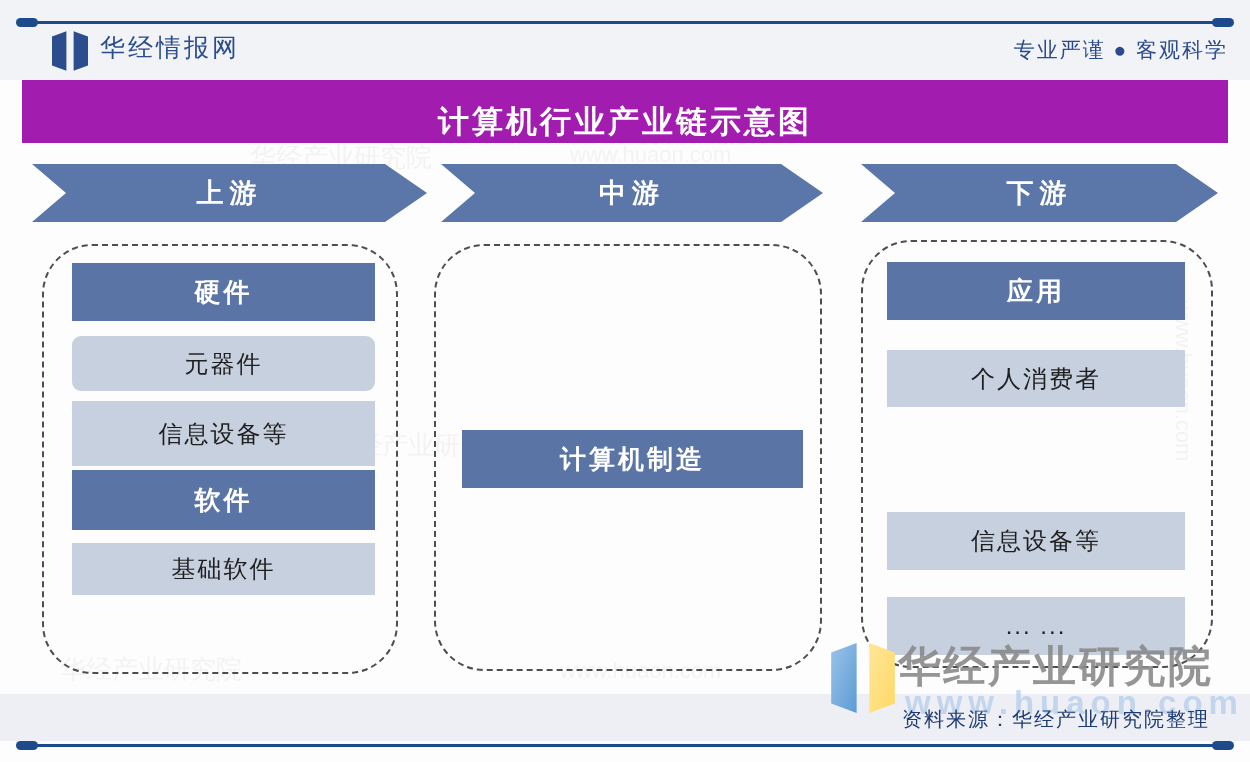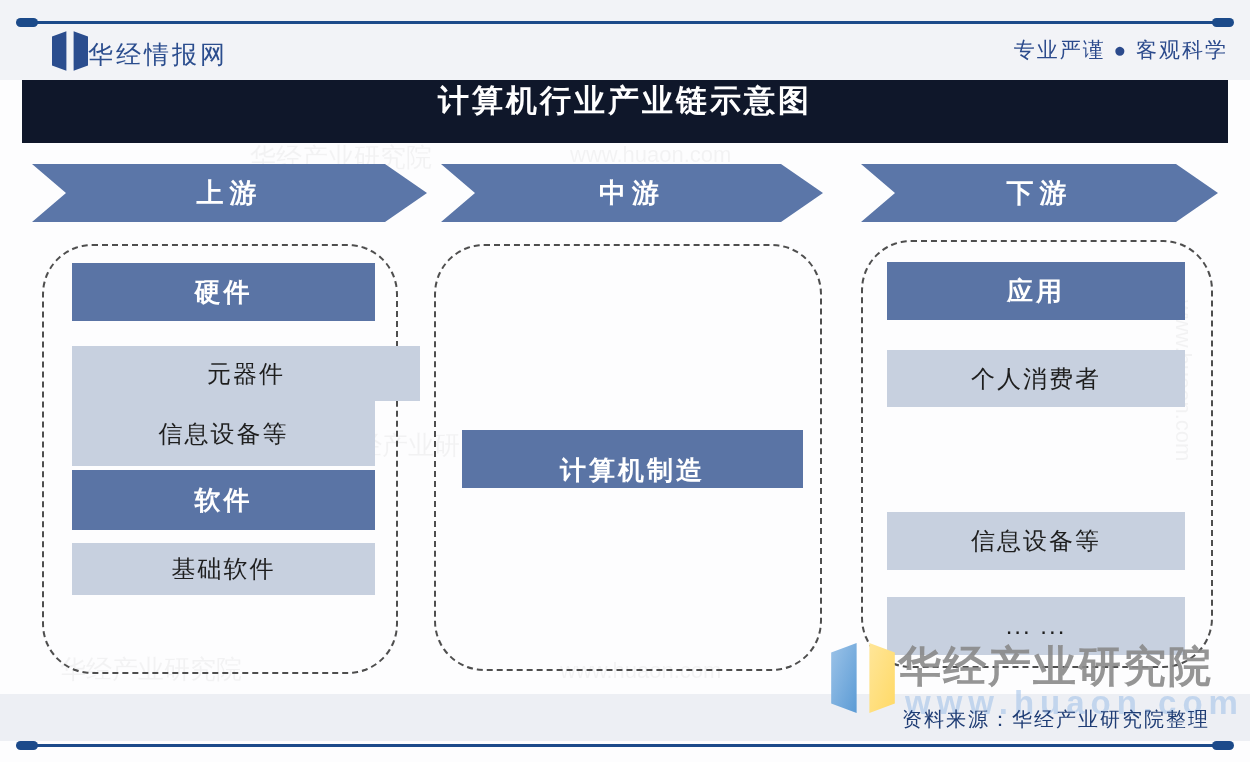--- a/index.html
+++ b/index.html
@@ -17,29 +17,29 @@
   .rule { position:absolute; height:3px; background:#1c4a8a; }
   .rule-top { left:24px; top:21px; width:1204px; }
   .rule-bottom { left:24px; top:744px; width:1204px; }
   .rule-cap { position:absolute; width:22px; height:9px; border-radius:5px; background:#1c4a8a; }
   .cap-tl { left:16px; top:18px; }
   .cap-tr { left:1212px; top:18px; }
   .cap-bl { left:16px; top:741px; }
   .cap-br { left:1212px; top:741px; }
 
   
-  .brand { position:absolute; left:52px; top:31px; display:flex; align-items:flex-end; gap:0; }
+  .brand { position:absolute; left:52px; top:31px; display:flex; align-items:flex-start; gap:12px; }
   .brand-icon svg { display:block; }
   .brand-text { font-size:25px; color:#2b4d8e; letter-spacing:3px; }
   .tagline { position:absolute; right:22px; top:36px; font-size:21px; color:#2b4a8c; letter-spacing:2px; }
 
   
   .title-bar {
     position:absolute; left:22px; top:80px; width:1206px; height:63px;
-    background:#0f172a; display:flex; align-items:flex-start; justify-content:center;
+    background:#a21caf; display:flex; align-items:flex-end; justify-content:center;
   }
   .title-bar span { color:#ffffff; font-size:31px; font-weight:bold; letter-spacing:3px; }
 
   
   .stage-arrow {
     position:absolute; top:164px; height:58px; background:#5b76a8;
     clip-path:polygon(0 0, calc(100% - 42px) 0, 100% 50%, calc(100% - 42px) 100%, 0 100%, 34px 50%);
     display:flex; align-items:center; justify-content:center;
   }
   .stage-arrow span { color:#ffffff; font-size:27px; font-weight:bold; letter-spacing:6px; }
@@ -55,27 +55,27 @@
 
   
   .bar { position:absolute; display:flex; align-items:center; justify-content:center; }
   .bar.dark  { background:#5a74a5; }
   .bar.dark span  { color:#ffffff; font-size:26px; font-weight:bold; letter-spacing:3px; }
   .bar.light { background:#c7d0df; }
   .bar.light span { color:#1e1e1e; font-size:24px; letter-spacing:2px; }
 
   
   .u1 { left:72px; top:263px; width:303px; height:58px; }
-  .u2 { left:72px; top:346px; width:348px; height:55px; }
+  .u2 { left:72px; top:336px; width:303px; height:55px;border-radius:9px; }
   .u3 { left:72px; top:401px; width:303px; height:65px; }
   .u4 { left:72px; top:470px; width:303px; height:60px; }
   .u5 { left:72px; top:543px; width:303px; height:52px; }
   .u6 { left:72px; top:605px; width:303px; height:49px; }
   
-  .m1 { left:462px; top:430px; width:341px; height:58px;align-items:flex-end; }
+  .m1 { left:462px; top:430px; width:341px; height:58px; }
   
   .d1 { left:887px; top:262px; width:298px; height:58px; }
   .d2 { left:887px; top:350px; width:298px; height:57px; }
   .d3 { left:887px; top:427px; width:298px; height:60px; }
   .d4 { left:887px; top:512px; width:298px; height:58px; }
   .d5 { left:887px; top:597px; width:298px; height:58px; }
 
   
   .wm-logo { position:absolute; left:830px; top:643px; z-index:60; }
   .wm-text {

